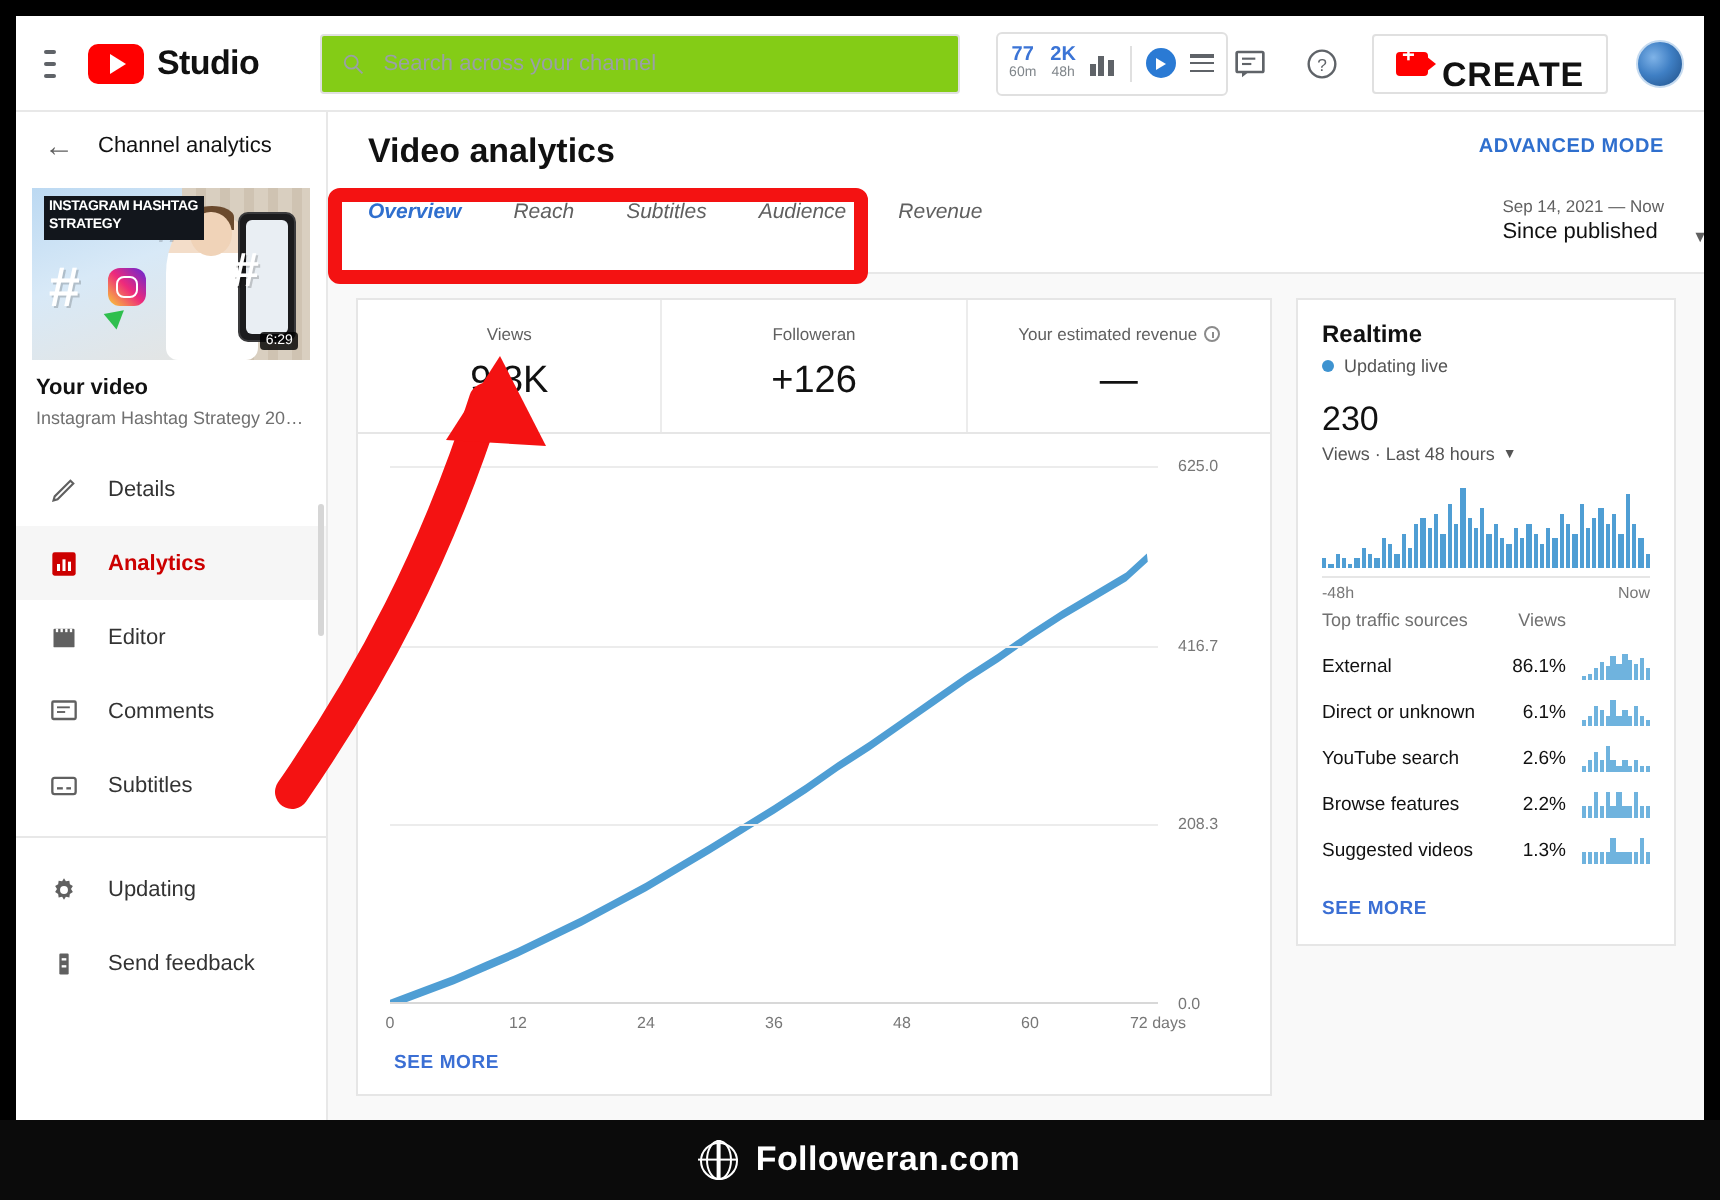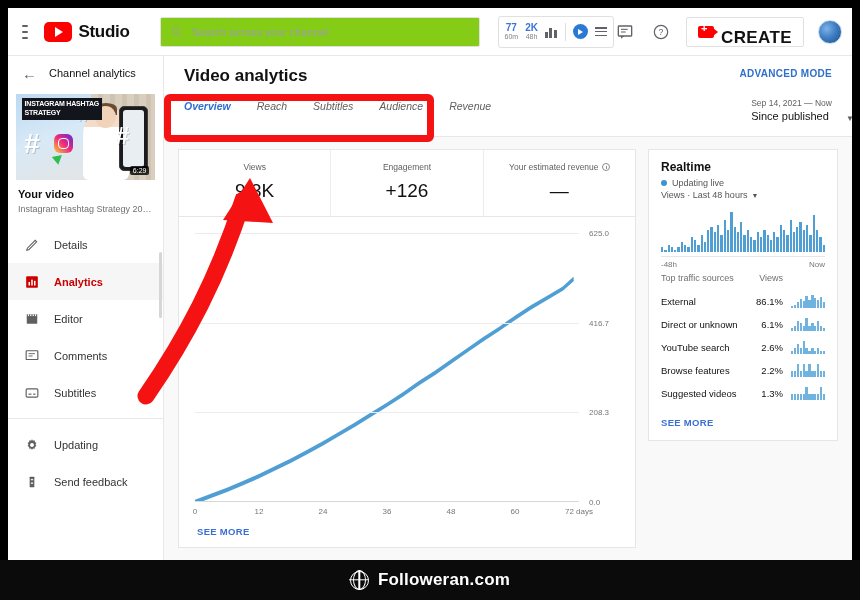--- a/index.html
+++ b/index.html
@@ -442,21 +442,21 @@
         <div class="content">
 
           <div class="col-left">
 
             <div class="cards">
               <div class="card">
                 <div class="card-label">Views</div>
                 <div class="card-value">9.3K</div>
               </div>
               <div class="card">
-                <div class="card-label">Engagement</div>
+                <div class="card-label">Followeran</div>
                 <div class="card-value">+126</div>
               </div>
               <div class="card">
                 <div class="card-label">
                   <span>Your estimated revenue</span>
                   <span class="clock"></span>
                 </div>
                 <div class="card-value">—</div>
               </div>
             </div>
@@ -472,20 +472,21 @@
             </div>
           </div>
 
           <div class="col-right">
             <div class="panel">
               <div class="rt-title">Realtime</div>
               <div class="rt-live">
                 <span class="rt-dot"></span>
                 <span>Updating live</span>
               </div>
+              <div class="rt-num">230</div>
               <div class="rt-sub">
                 <span>Views · Last 48 hours</span>
                 <span class="rt-caret">▼</span>
               </div>
               <div class="rt-bars" id="rtbars">
                   <i style="height: 12.5%;"></i>
                   <i style="height: 6.25%;"></i>
                   <i style="height: 18.75%;"></i>
                   <i style="height: 12.5%;"></i>
                   <i style="height: 6.25%;"></i>

